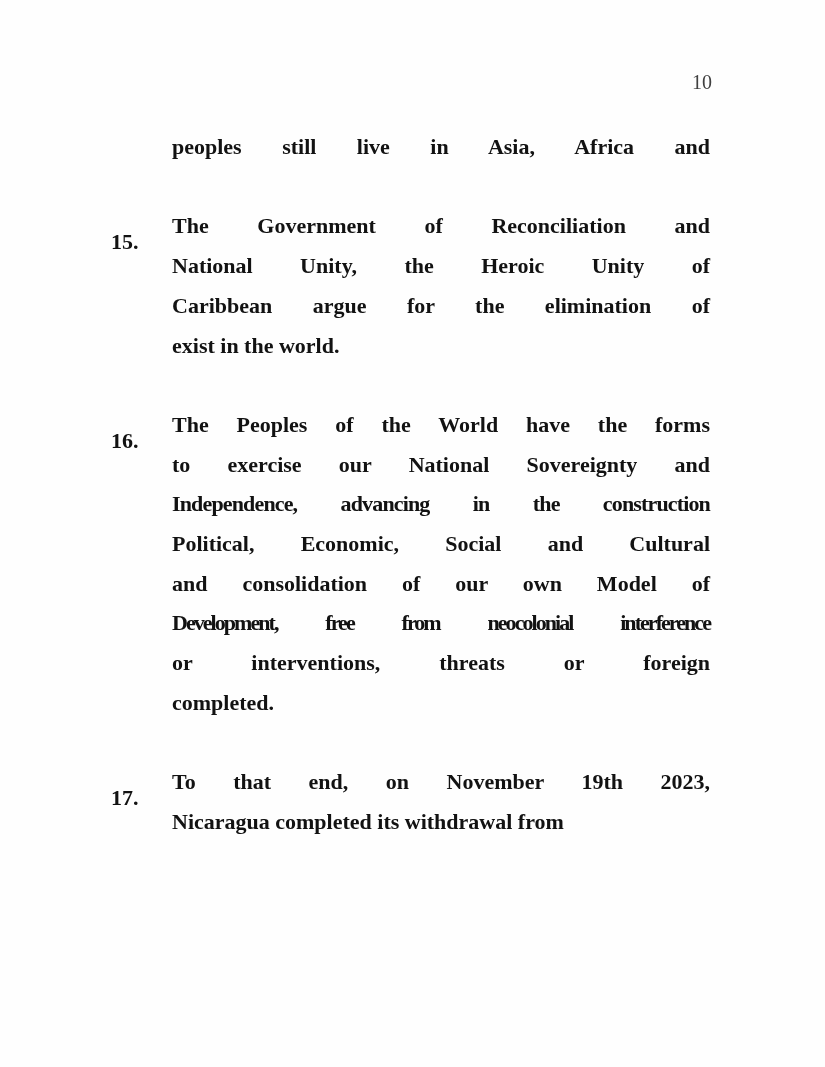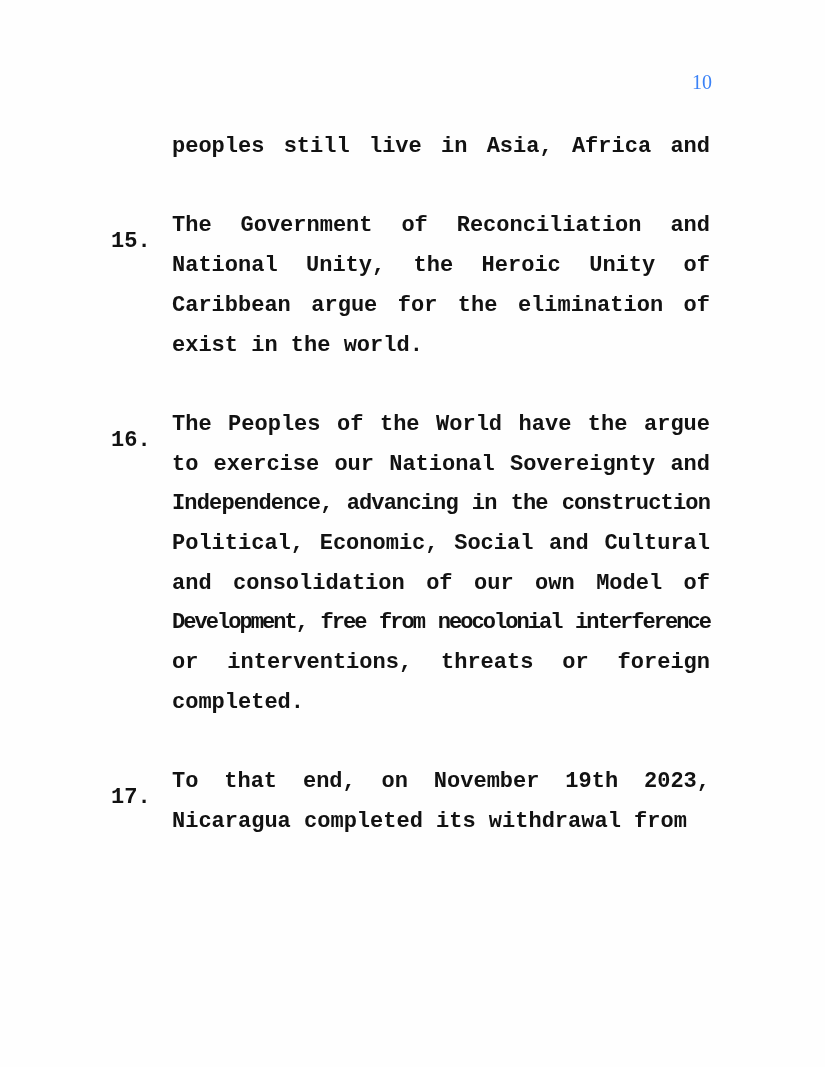--- a/index.html
+++ b/index.html
@@ -15,28 +15,28 @@
     overflow: hidden;
     color: #141414;
   }
   .page-number {
     position: absolute;
     top: 72px;
     right: 113px;
     font-family: "Liberation Serif", serif;
     font-size: 20px;
     line-height: 20px;
-    color: #3b82f6;
+    color: #404040;
   }
   .doc-body {
     position: absolute;
     top: 127px;
     left: 111px;
     width: 599px;
-    font-family: Liberation Mono, monospace;
+    font-family: Liberation Serif, serif;
     font-weight: bold;
     font-size: 22px;
     line-height: 39.7px;
     color: #121212;
   }
   .paragraph {
     position: relative;
     padding-left: 61px;
     margin: 0;
   }
@@ -80,21 +80,21 @@
     <div class="paragraph">
       <span class="marker">15.</span>
       <div class="line">The Government of Reconciliation and</div>
       <div class="line">National Unity, the Heroic Unity of</div>
       <div class="line">Caribbean argue for the elimination of</div>
       <div class="line end">exist in the world.</div>
     </div>
 
     <div class="paragraph">
       <span class="marker">16.</span>
-      <div class="line">The Peoples of the World have the argue</div>
+      <div class="line">The Peoples of the World have the forms</div>
       <div class="line">to exercise our National Sovereignty and</div>
       <div class="line cond1">Independence, advancing in the construction</div>
       <div class="line">Political, Economic, Social and Cultural</div>
       <div class="line">and consolidation of our own Model of</div>
       <div class="line cond2">Development, free from neocolonial interference</div>
       <div class="line">or interventions, threats or foreign</div>
       <div class="line end">completed.</div>
     </div>
 
     <div class="paragraph">

